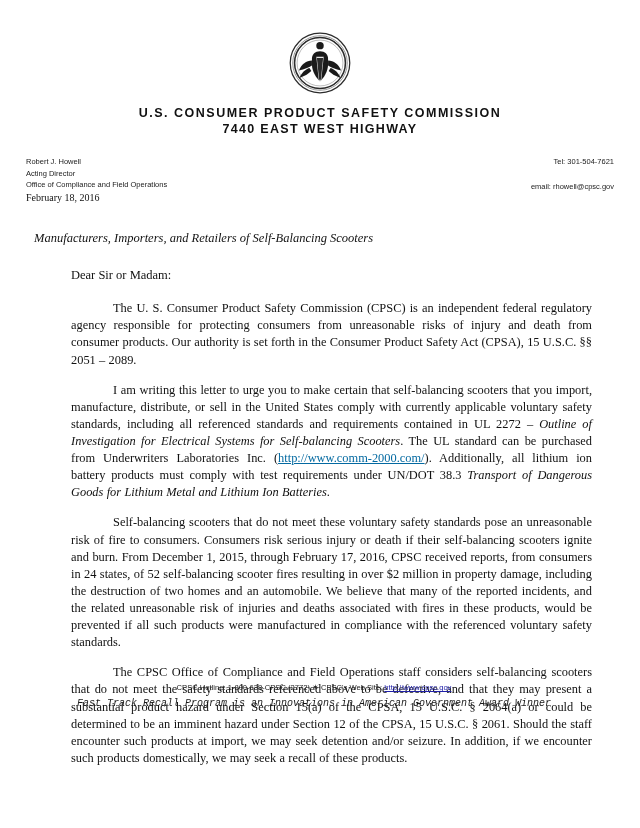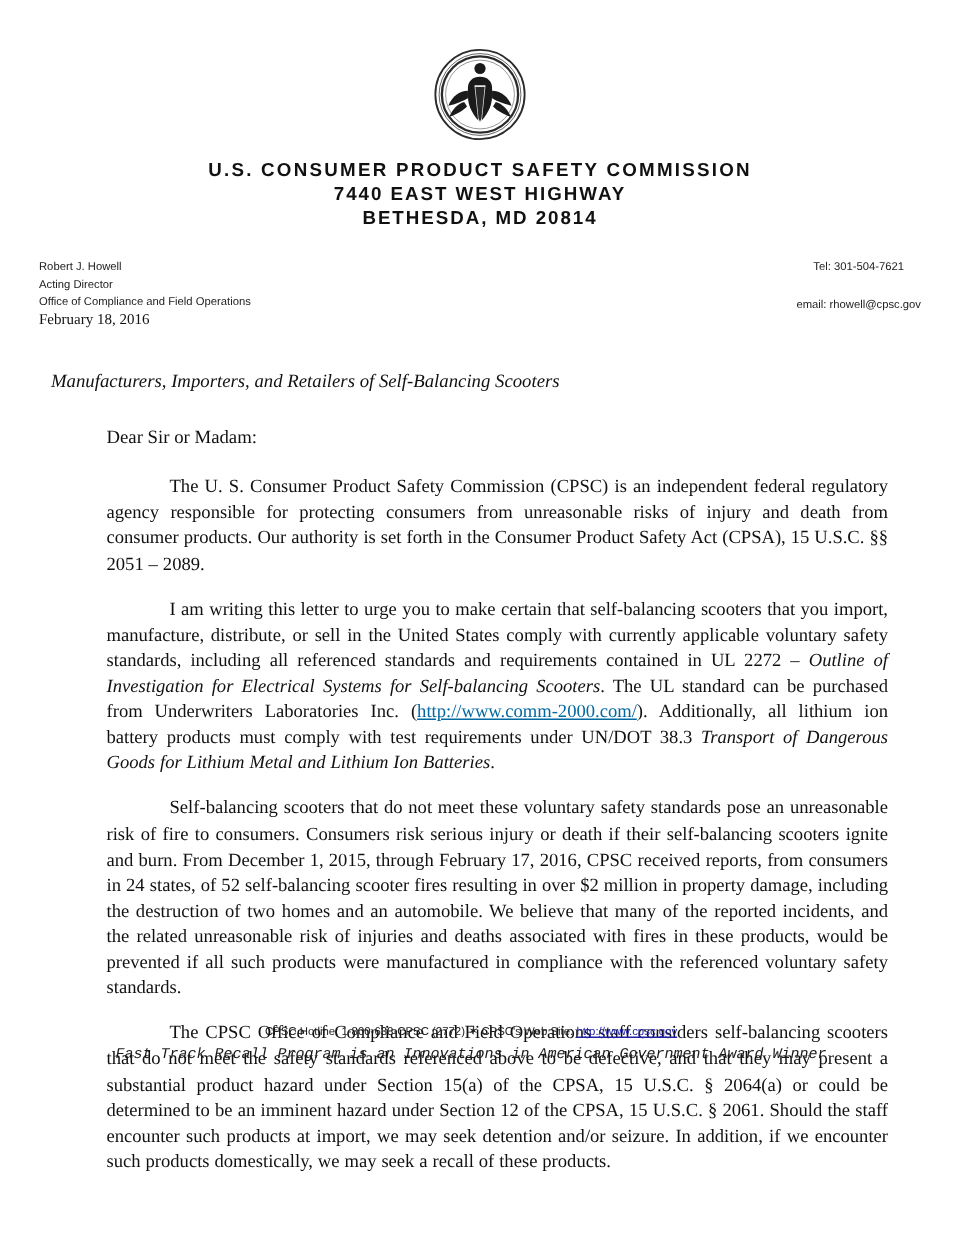--- a/index.html
+++ b/index.html
@@ -60,21 +60,21 @@
     justify-content: space-between;
     align-items: flex-start;
     font-family: "Liberation Sans", "DejaVu Sans", sans-serif;
     font-size: 7.5px;
     color: #222;
     line-height: 1.55;
     gap: 35px;
   }
   .contact-left div { white-space: nowrap; }
   .contact-right {
-    text-align: center;
+    text-align: right;
     margin-left: 24px;
   }
   .contact-right .email { margin-top: 13px; }
 
   
   .date-line {
     margin-top: 0;
     text-align: left;
     font-size: 10px;
     padding-right: 150px;
@@ -160,21 +160,20 @@
         <path d="M67 58 C 74 60 80 66 83 74 C 74 71 68 67 64 63 Z"></path>
       </g>
       <path d="M44 40 L 56 40 L 52 78 L 50 82 L 48 78 Z" fill="#ffffff" opacity="0.9"></path>
       <path d="M45 42 L 55 42 L 51.5 76 L 50 79 L 48.5 76 Z" fill="#2a2a2a"></path>
     </svg>
   </div>
 
   <div class="letterhead">
     <div class="lh-line1">U.S. CONSUMER PRODUCT SAFETY COMMISSION</div>
     <div class="lh-line2">7440 EAST WEST HIGHWAY</div>
-    <div class="lh-line3">BETHESDA, MD 20814</div>
   </div>
 
   <div class="contact-row">
     <div class="contact-left">
       <div>Robert J. Howell</div>
       <div>Acting Director</div>
       <div>Office of Compliance and Field Operations</div>
     </div>
     <div class="contact-right">
       <div class="tel">Tel: 301-504-7621</div>

